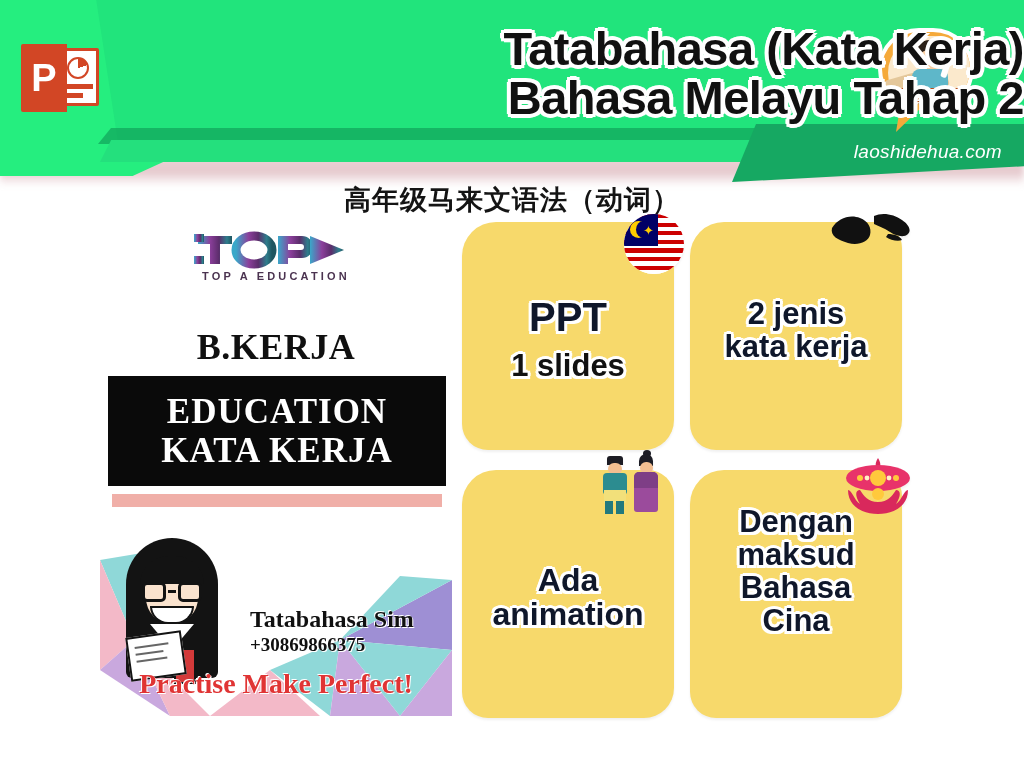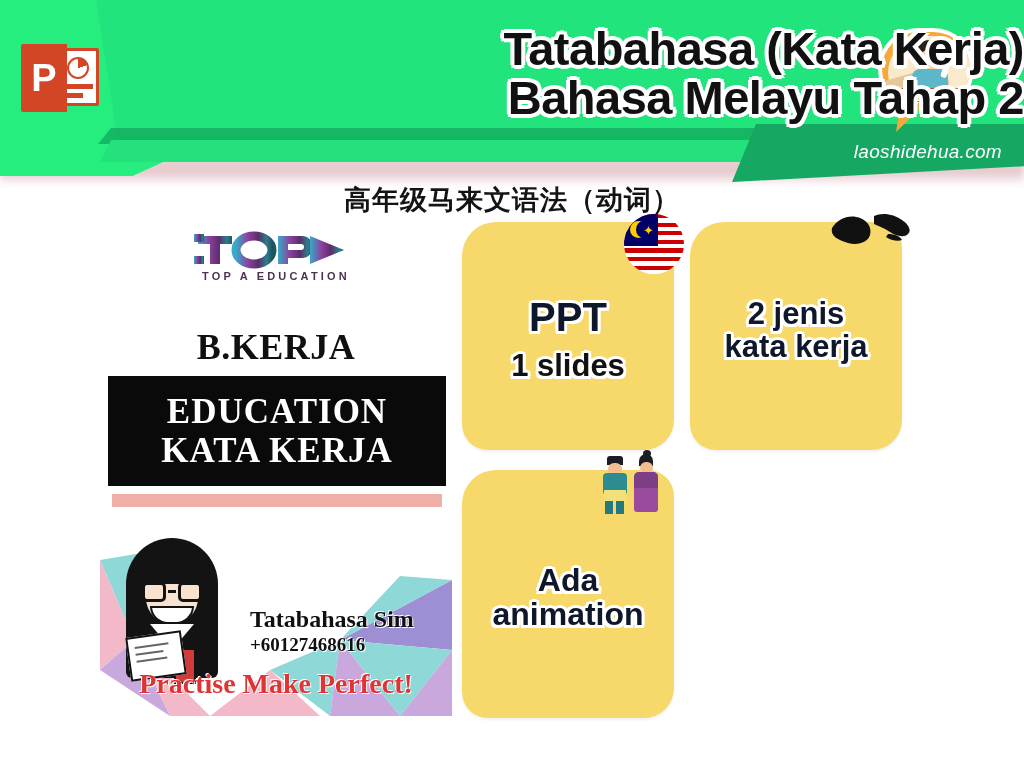--- a/index.html
+++ b/index.html
@@ -430,21 +430,21 @@
         <div class="collar"></div>
         <div class="redbook"></div>
         <div class="book">
             <b></b>
             <b></b>
             <b></b>
           </div>
       </div>
 
       <div class="pname">Tatabahasa Sim</div>
-      <div class="pphone">+60127468616</div>
+      <div class="pphone">+30869866375</div>
       <div class="pslogan">Practise Make Perfect!</div>
     </div>
   </div>
 
   <div class="cards">
 
     <div class="card c1">
       <div class="flag-badge">
         <div class="stripes"></div>
         <div class="canton"></div>
@@ -482,15 +482,34 @@
             <div class="hr"></div>
             <div class="hd"></div>
           <div class="dr"></div>
             <div class="sl"></div>
         </div>
       </div>
       <div class="card-label">Ada
 animation</div>
     </div>
 
+    <div class="card c4">
+      <div class="ornament">
+        <svg width="76" height="62" viewBox="0 0 76 62">
+          <path d="M38 2 C42 8 40 12 38 14 C36 12 34 8 38 2 Z" fill="#D9285C"></path>
+          <ellipse cx="38" cy="22" rx="32" ry="13" fill="#E8336A"></ellipse>
+          <ellipse cx="38" cy="22" rx="8" ry="8" fill="#FFC93C"></ellipse>
+          <circle cx="20" cy="22" r="3" fill="#FFC93C"></circle>
+          <circle cx="56" cy="22" r="3" fill="#FFC93C"></circle>
+          <circle cx="27" cy="22" r="2.4" fill="#FFF0C4"></circle>
+          <circle cx="49" cy="22" r="2.4" fill="#FFF0C4"></circle>
+          <path d="M8 34 C8 50 22 58 38 58 C54 58 68 50 68 34 C64 34 62 44 56 48 C62 38 60 34 56 34 C52 40 48 46 38 46 C28 46 24 40 20 34 C16 34 14 38 20 48 C14 44 12 34 8 34 Z" fill="#D9285C"></path>
+          <circle cx="38" cy="38" r="6" fill="#FFC93C"></circle>
+        </svg>
+      </div>
+      <div class="card-label">Dengan
+maksud
+Bahasa
+Cina</div>
+    </div>
 
   </div>
 </div>
 
 </body></html>

